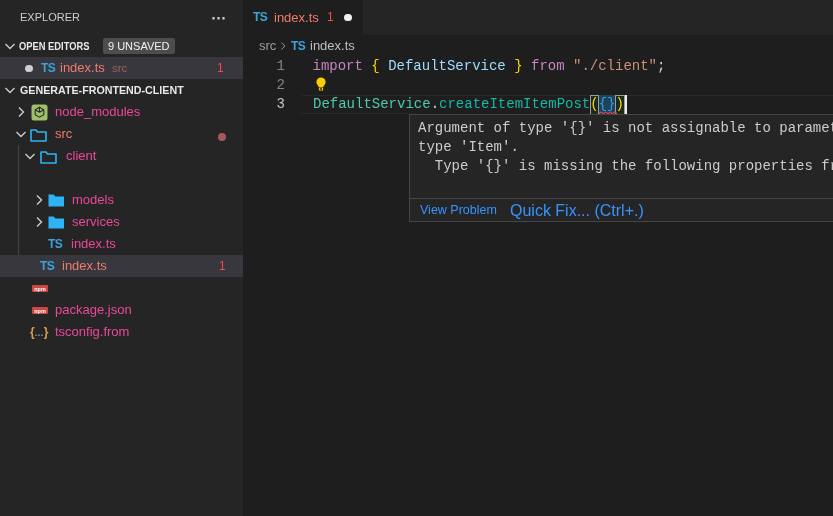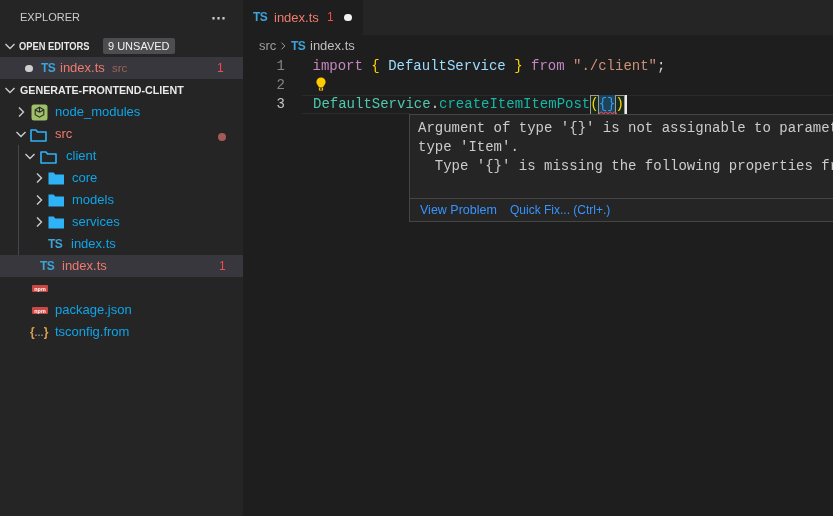--- a/index.html
+++ b/index.html
@@ -4,21 +4,21 @@
 <style>
   * { margin:0; padding:0; box-sizing:border-box; }
   html,body { width:833px; height:516px; overflow:hidden; background:#1e1e1e;
               font-family:"Liberation Sans", sans-serif; }
   #app { position:relative; width:833px; height:516px; overflow:hidden; }
   .abs { position:absolute; }
   
   #sidebar { left:0; top:0; width:243px; height:516px; background:#252526; }
   .row { position:absolute; left:0; width:243px; height:22px; }
   .sel { background:#37373d; }
-  .lbl { position:absolute; top:0; height:22px; line-height:22px; font-size:13px; color:#0ea5e9; white-space:pre; }
+  .lbl { position:absolute; top:0; height:22px; line-height:22px; font-size:13px; color:#ec4899; white-space:pre; }
   .hdr { font-size:11px; font-weight:bold; color:#e9e9e9; }
   .chev { position:absolute; top:3px; width:16px; height:16px; }
   .icon { position:absolute; }
   .tsicon { position:absolute; font-size:12px; font-weight:bold; color:#3ba3d8; line-height:22px; top:0; letter-spacing:-0.5px; }
   .red1 { position:absolute; font-size:12px; color:#f14c4c; line-height:22px; top:0; }
   
   #tabstrip { left:243px; top:0; width:590px; height:35px; background:#252526; }
   #activetab { left:243px; top:0; width:120px; height:35px; background:#1e1e1e; }
   #breadcrumb { left:243px; top:35px; width:590px; height:22px; background:#1e1e1e; color:#9d9d9d; font-size:13px; line-height:22px; }
   
@@ -84,29 +84,20 @@
     <div class="row" style="top:145px;">
       <svg class="chev" style="left:22px;" viewBox="0 0 16 16">
           <path d="M3.5 6l4.5 4.5L12.5 6" stroke="#cccccc" stroke-width="1.4" fill="none"></path>
         </svg>
       <svg class="icon" style="left:40px; top:4.5px;" width="18" height="14" viewBox="0 0 18 14">
         <path d="M1 2h5l1.5 2H16v9H1z" fill="none" stroke="#2fb3f7" stroke-width="1.6" stroke-linejoin="round"></path>
       </svg>
       <div class="lbl" style="left:66px;">client</div>
     </div>
 
-    <div class="row" style="top:167px;">
-      <svg class="chev" style="left:31px;" viewBox="0 0 16 16">
-          <path d="M6 3.5L10.5 8L6 12.5" stroke="#cccccc" stroke-width="1.4" fill="none"></path>
-        </svg>
-      <svg class="icon" style="left:48px; top:4px;" width="16" height="14" viewBox="0 0 16 14">
-        <path d="M0.5 1.5h5.2l1.5 2h8.3a0.5 0.5 0 0 1 0.5 0.5v9a0.5 0.5 0 0 1-0.5 0.5h-15z" fill="#2fb3f7"></path>
-      </svg>
-      <div class="lbl" style="left:72px;">core</div>
-    </div>
 
     <div class="row" style="top:189px;">
       <svg class="chev" style="left:31px;" viewBox="0 0 16 16">
           <path d="M6 3.5L10.5 8L6 12.5" stroke="#cccccc" stroke-width="1.4" fill="none"></path>
         </svg>
       <svg class="icon" style="left:48px; top:4px;" width="16" height="14" viewBox="0 0 16 14">
         <path d="M0.5 1.5h5.2l1.5 2h8.3a0.5 0.5 0 0 1 0.5 0.5v9a0.5 0.5 0 0 1-0.5 0.5h-15z" fill="#2fb3f7"></path>
       </svg>
       <div class="lbl" style="left:72px;">models</div>
     </div>
@@ -195,16 +186,16 @@
   </svg>
 
   <div class="abs" style="left:625.3px; top:95px; width:2px; height:19.5px; background:#ececec;"></div>
 
   <div class="abs" style="left:409px; top:114px; width:470px; height:108px; background:#252526; border:1px solid #454545;">
     <div class="code" style="left:8px; top:4px; color:#cccccc;">Argument of type '{}' is not assignable to parameter of</div>
     <div class="code" style="left:8px; top:23px; color:#cccccc;">type 'Item'.</div>
     <div class="code" style="left:8px; top:42px; color:#cccccc;">  Type '{}' is missing the following properties from type</div>
     <div style="position:absolute; left:0; top:83px; width:100%; height:1px; background:#454545;"></div>
     <div style="position:absolute; left:10px; top:84px; height:23px; line-height:23px; font-size:12.5px; color:#3794ff;">View Problem</div>
-    <div style="position:absolute; left:100px; top:84px; height:23px; line-height:23px; font-size:12px; color:#3794ff;">Quick Fix... (Ctrl+.)</div>
+    <div style="position:absolute; left:100px; top:84px; height:23px; line-height:23px; font-size:16px; color:#3794ff;">Quick Fix... (Ctrl+.)</div>
   </div>
 
 </div>
 
 </body></html>

